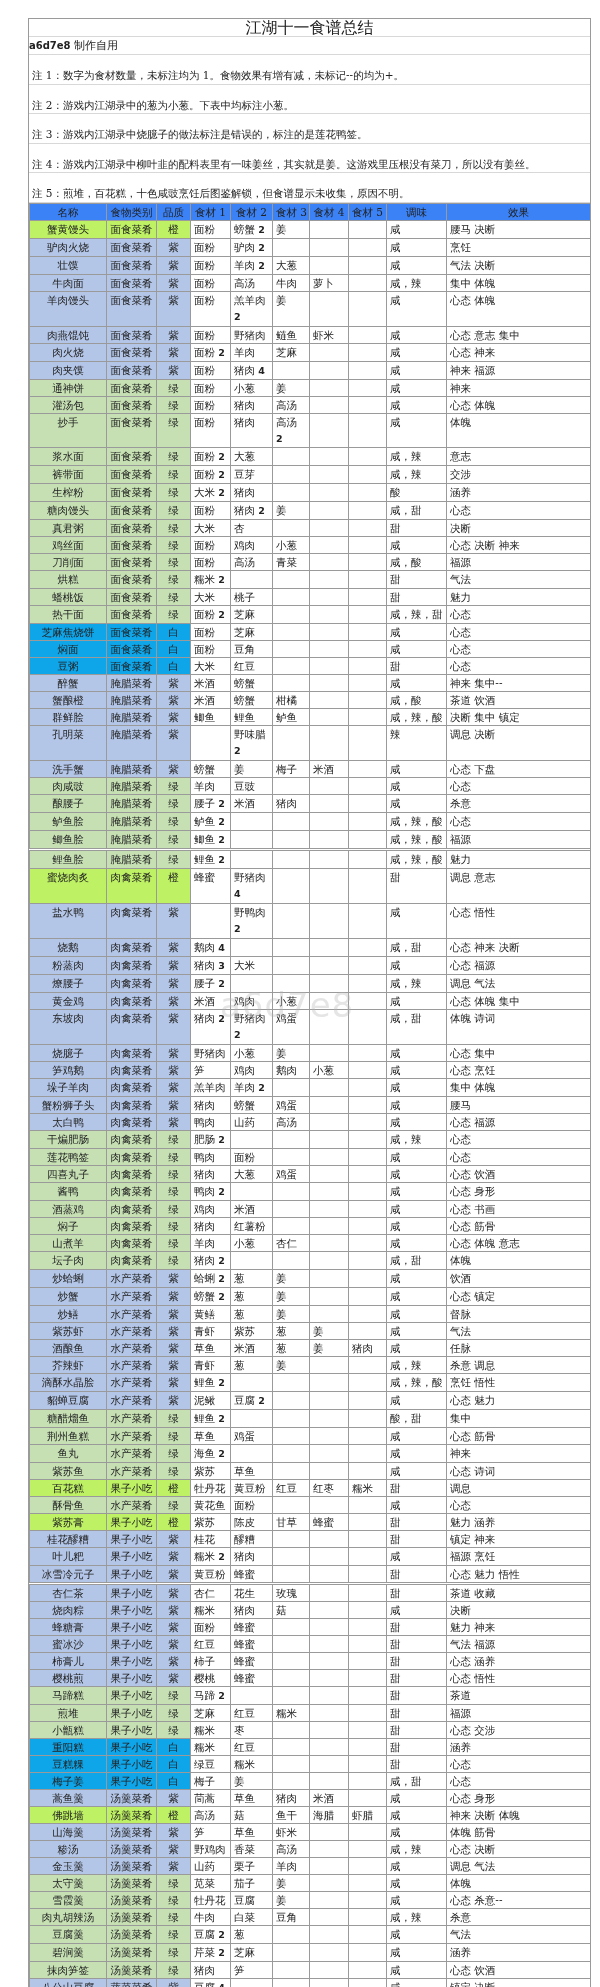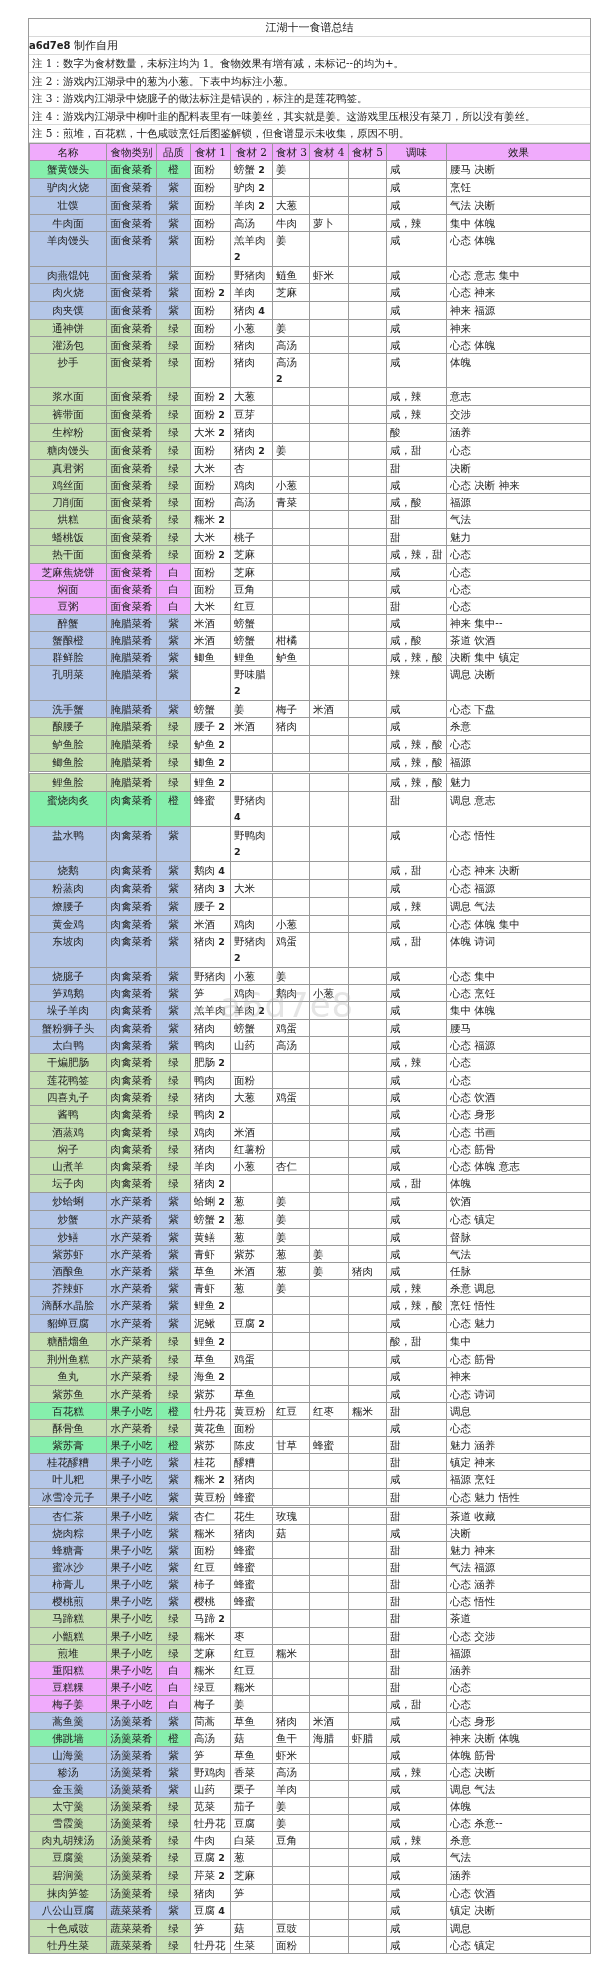--- a/index.html
+++ b/index.html
@@ -1,32 +1,32 @@
 <!DOCTYPE html>
 <html><head>
 <meta charset="utf-8">
 <style>
   html, body { margin:0; padding:0; background:#ffffff; }
   body { width:600px; height:1987px; position:relative; font-family:"DejaVu Serif", "Liberation Serif", serif; color:#222; overflow:hidden; }
   .sheet { position:absolute; left:28px; top:18px; width:561px; border:1px solid #9a9a9a; border-bottom:none; background:#fff; }
-  .title { text-align:center; font-size:11px; height:17px; line-height:17px; border-bottom:1px solid #d8d8d8; }
+  .title { text-align:center; font-size:16px; height:17px; line-height:17px; border-bottom:1px solid #d8d8d8; }
   .subtitle { text-align:left; font-size:11px; height:17px; line-height:17px; border-bottom:1px solid #d8d8d8; }
   .subtitle b { font-family:"DejaVu Sans", "Liberation Sans", sans-serif; font-weight:bold; font-size:10px; }
-  .note { font-size:10.5px; height:16.6px; line-height:16.6px; padding-left:3px; border-bottom:1px solid #d8d8d8; white-space:nowrap; overflow:hidden; }
+  .note { font-size:10.5px; height:16.6px; line-height:16.6px; padding-left:3px; border-bottom:1px solid #d8d8d8; white-space:nowrap; overflow:hidden;margin-top:12px; }
   table { border-collapse:collapse; width:561px; table-layout:fixed; }
   td, th { border:1px solid #9a9a9a; font-size:10.5px; font-weight:normal; padding:0 3px; height:16px; line-height:16px; vertical-align:top; white-space:nowrap; overflow:hidden; }
-  th { text-align:center; background:#f0abfc; }
+  th { text-align:center; background:#3b82f6; }
   td.c { text-align:center; }
   td.wrap { white-space:normal; line-height:16px; }
   tr.tall td { height:34px; }
   tr.gap td { border-top:3px double #9a9a9a; }
-  .q-orange { background:#86efac; }
+  .q-orange { background:#bef264; }
   .q-purple { background:#b4c6e7; }
   .q-green { background:#c6e0b4; }
-  .q-white { background:#f0abfc; }
+  .q-white { background:#0ea5e9; }
   .num { font-family:"DejaVu Sans", "Liberation Sans", sans-serif; font-weight:bold; font-size:9.5px; }
   .watermark { position:absolute; left:220px; top:985px; font-family:"DejaVu Sans", sans-serif; font-size:34px; color:rgba(180,180,180,0.35); pointer-events:none; letter-spacing:1px; }
 </style>
 </head>
 <body>
 
 <div class="sheet">
   <div class="title">江湖十一食谱总结</div>
   <div class="subtitle"><b>a6d7e8</b><span> 制作自用</span></div>
   <div class="note">注 1：数字为食材数量，未标注均为 1。食物效果有增有减，未标记--的均为+。</div>
@@ -404,20 +404,32 @@
           <td class="c q-purple">紫</td>
           <td class="wrap">螃蟹</td>
           <td class="wrap">姜</td>
           <td class="wrap">梅子</td>
           <td class="wrap">米酒</td>
           <td class="wrap"></td>
           <td>咸</td>
           <td>心态 下盘</td>
         </tr>
         <tr>
+          <td class="c q-green">肉咸豉</td>
+          <td class="c q-green">腌腊菜肴</td>
+          <td class="c q-green">绿</td>
+          <td class="wrap">羊肉</td>
+          <td class="wrap">豆豉</td>
+          <td class="wrap"></td>
+          <td class="wrap"></td>
+          <td class="wrap"></td>
+          <td>咸</td>
+          <td>心态</td>
+        </tr>
+        <tr>
           <td class="c q-green">酿腰子</td>
           <td class="c q-green">腌腊菜肴</td>
           <td class="c q-green">绿</td>
           <td class="wrap"><span>腰子 </span><span class="num">2</span></td>
           <td class="wrap">米酒</td>
           <td class="wrap">猪肉</td>
           <td class="wrap"></td>
           <td class="wrap"></td>
           <td>咸</td>
           <td>杀意</td>
@@ -992,42 +1004,42 @@
           <td class="c q-green">绿</td>
           <td class="wrap"><span>马蹄 </span><span class="num">2</span></td>
           <td class="wrap"></td>
           <td class="wrap"></td>
           <td class="wrap"></td>
           <td class="wrap"></td>
           <td>甜</td>
           <td>茶道</td>
         </tr>
         <tr>
-          <td class="c q-green">小甑糕</td>
-          <td class="c q-green">果子小吃</td>
-          <td class="c q-green">绿</td>
-          <td class="wrap">糯米</td>
-          <td class="wrap">枣</td>
-          <td class="wrap"></td>
-          <td class="wrap"></td>
-          <td class="wrap"></td>
-          <td>甜</td>
-          <td>心态 交涉</td>
-        </tr>
-        <tr>
           <td class="c q-green">煎堆</td>
           <td class="c q-green">果子小吃</td>
           <td class="c q-green">绿</td>
           <td class="wrap">芝麻</td>
           <td class="wrap">红豆</td>
           <td class="wrap">糯米</td>
           <td class="wrap"></td>
           <td class="wrap"></td>
           <td>甜</td>
           <td>福源</td>
+        </tr>
+        <tr>
+          <td class="c q-green">小甑糕</td>
+          <td class="c q-green">果子小吃</td>
+          <td class="c q-green">绿</td>
+          <td class="wrap">糯米</td>
+          <td class="wrap">枣</td>
+          <td class="wrap"></td>
+          <td class="wrap"></td>
+          <td class="wrap"></td>
+          <td>甜</td>
+          <td>心态 交涉</td>
         </tr>
         <tr>
           <td class="c q-white">重阳糕</td>
           <td class="c q-white">果子小吃</td>
           <td class="c q-white">白</td>
           <td class="wrap">糯米</td>
           <td class="wrap">红豆</td>
           <td class="wrap"></td>
           <td class="wrap"></td>
           <td class="wrap"></td>

